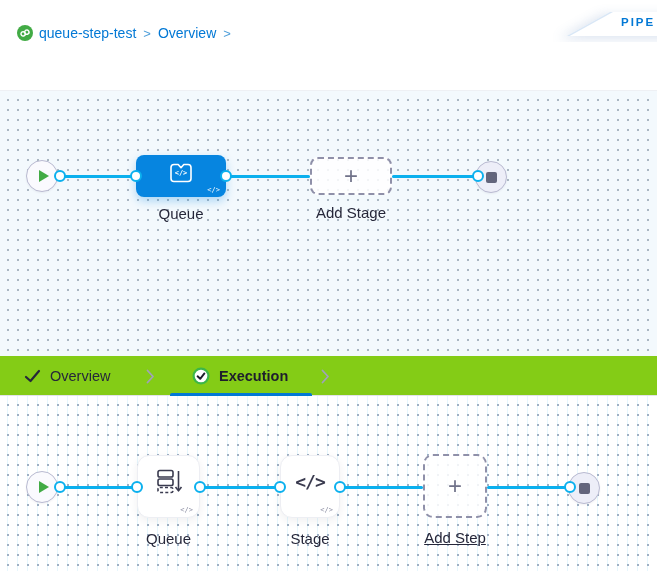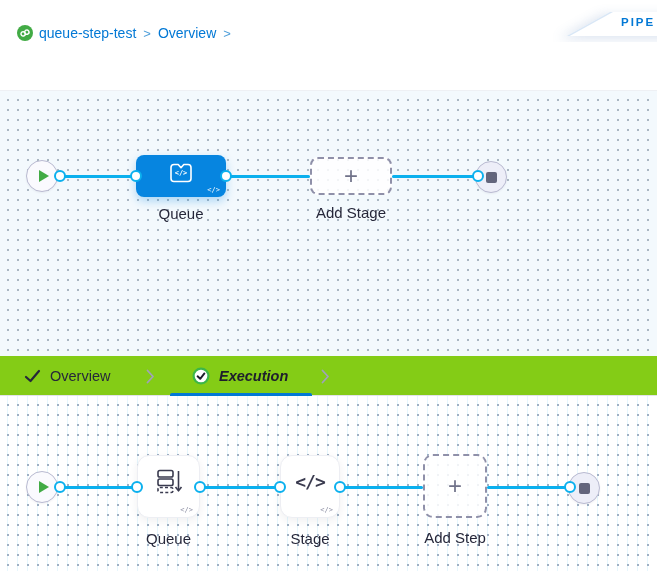--- a/index.html
+++ b/index.html
@@ -65,21 +65,21 @@
 
   .step-card { position:absolute; width:63px; height:63px; border-radius:12px; background:#fff; border:1px solid #edeef3;
                box-shadow:0 3px 8px rgba(40,41,61,0.07); z-index:3; cursor:pointer; }
   .step-card .icon-center { position:absolute; left:0; right:0; top:0; bottom:10px; display:flex; align-items:center; justify-content:center; }
   .sleep-glyph { font-family:"DejaVu Sans Mono",monospace; font-size:18px; font-weight:bold; color:#3a3b4f; letter-spacing:-1px; }
 
   
   .tab-bar { position:absolute; top:356px; left:0; width:657px; height:40px; background:#84cc16; border-bottom:1px solid #e2e3e9; }
   .tab { position:absolute; top:0; height:40px; display:flex; align-items:center; gap:9px; cursor:pointer; }
   .tab-label { font-size:14.5px; color:#26273a; }
-  .tab-label.bold { font-weight:bold; color:#1e1e2d;font-style:italic; }
+  .tab-label.bold { font-weight:bold; color:#1e1e2d; }
   .tab-sep { position:absolute; top:13px; }
   .tab-underline { position:absolute; left:170px; top:37px; width:142px; height:3px; background:#0278d5; border-radius:2px 2px 0 0; }
 </style>
 </head>
 <body>
 
 <div class="screen">
 
   <div class="crumb-bar">
     <div class="logo">
@@ -217,21 +217,21 @@
       </div>
       <span class="code-badge gray">&lt;/&gt;</span>
     </div>
     <div class="port" style="left:274px; top:85px;"></div>
     <div class="port" style="left:334px; top:85px;"></div>
     <div class="node-label" style="left:280px; top:134px; width:60px;">Stage</div>
 
     <div class="add-box" style="left:423px; top:58px; width:64px; height:64px; border-radius:10px;">
       <span class="add-plus">+</span>
     </div>
-    <div class="node-label" style="left:415px; top:133px; width:80px;">Add Step</div>
+    <div class="node-label" style="left:415px; top:133px; width:80px;text-decoration:underline;">Add Step</div>
 
     <div class="port" style="left:564px; top:85px;"></div>
     <div class="terminal" style="left:568px; top:76px; background:#edeef8;">
       <div class="stop-sq"></div>
     </div>
   </div>
 
 </div>
 
 </body></html>

